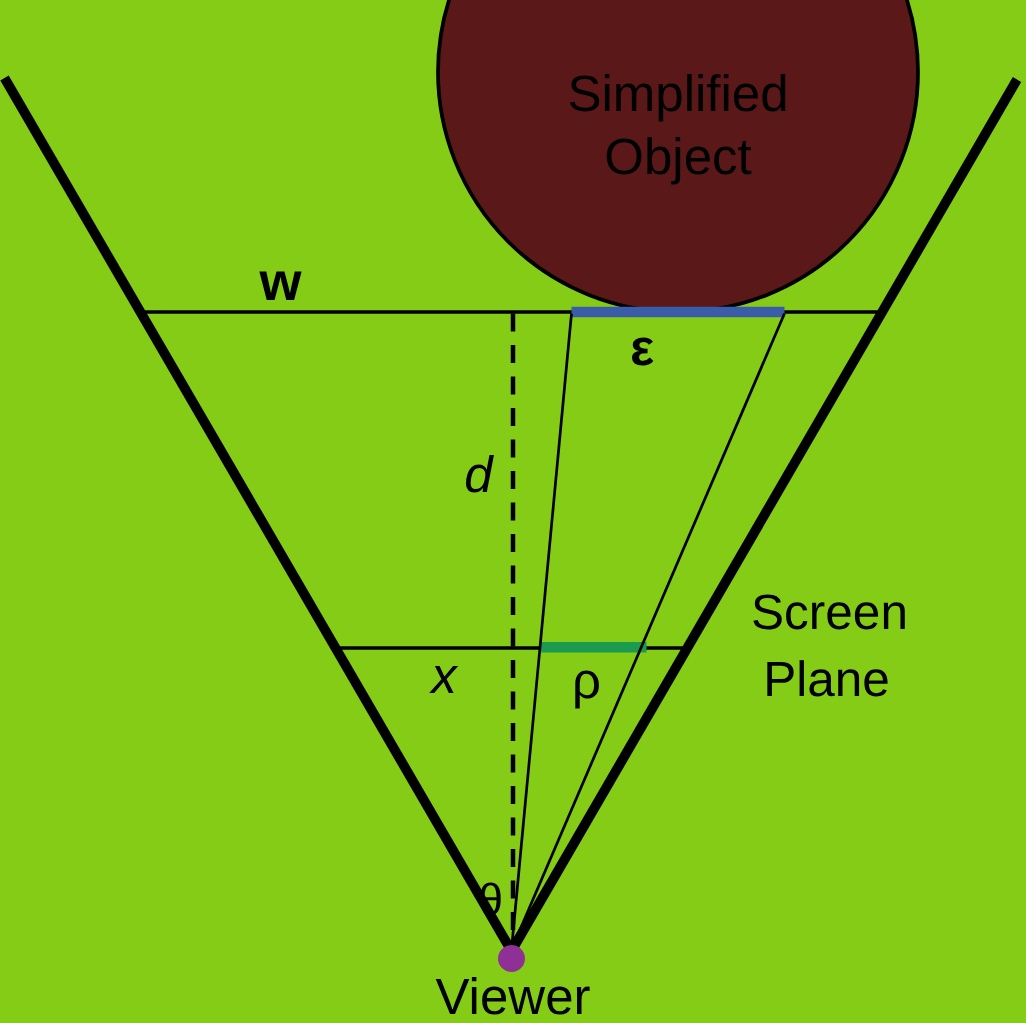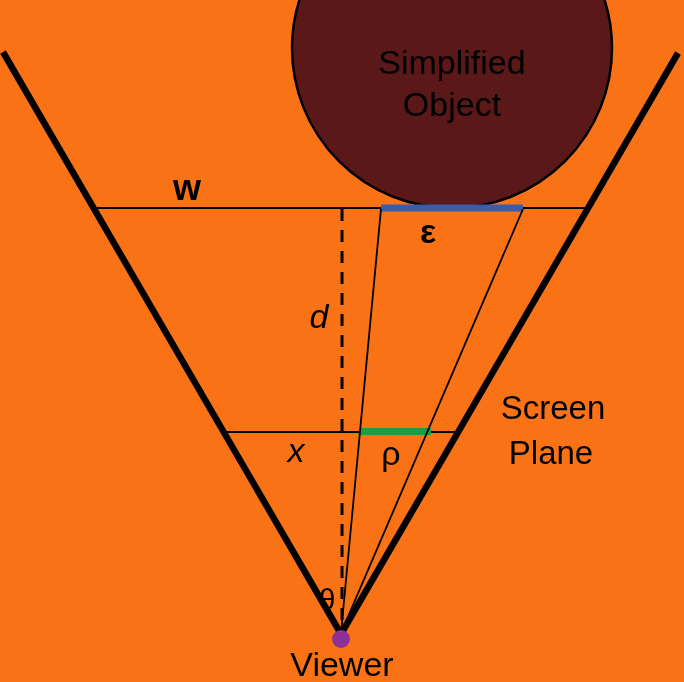--- a/index.html
+++ b/index.html
@@ -4,21 +4,21 @@
 <style>
   html, body {
     margin: 0;
     padding: 0;
     background: #ffffff;
   }
   .stage {
     position: relative;
     width: 684px;
     height: 682px;
-    background: #f97316;
+    background: #84cc16;
     overflow: hidden;
     font-family: "Liberation Sans", sans-serif;
   }
   svg text {
     font-family: "Liberation Sans", sans-serif;
     fill: #000000;
     text-anchor: middle;
   }
   .obj-label  { font-size: 34px; font-weight: normal; }
   .lbl        { font-size: 34px; }

